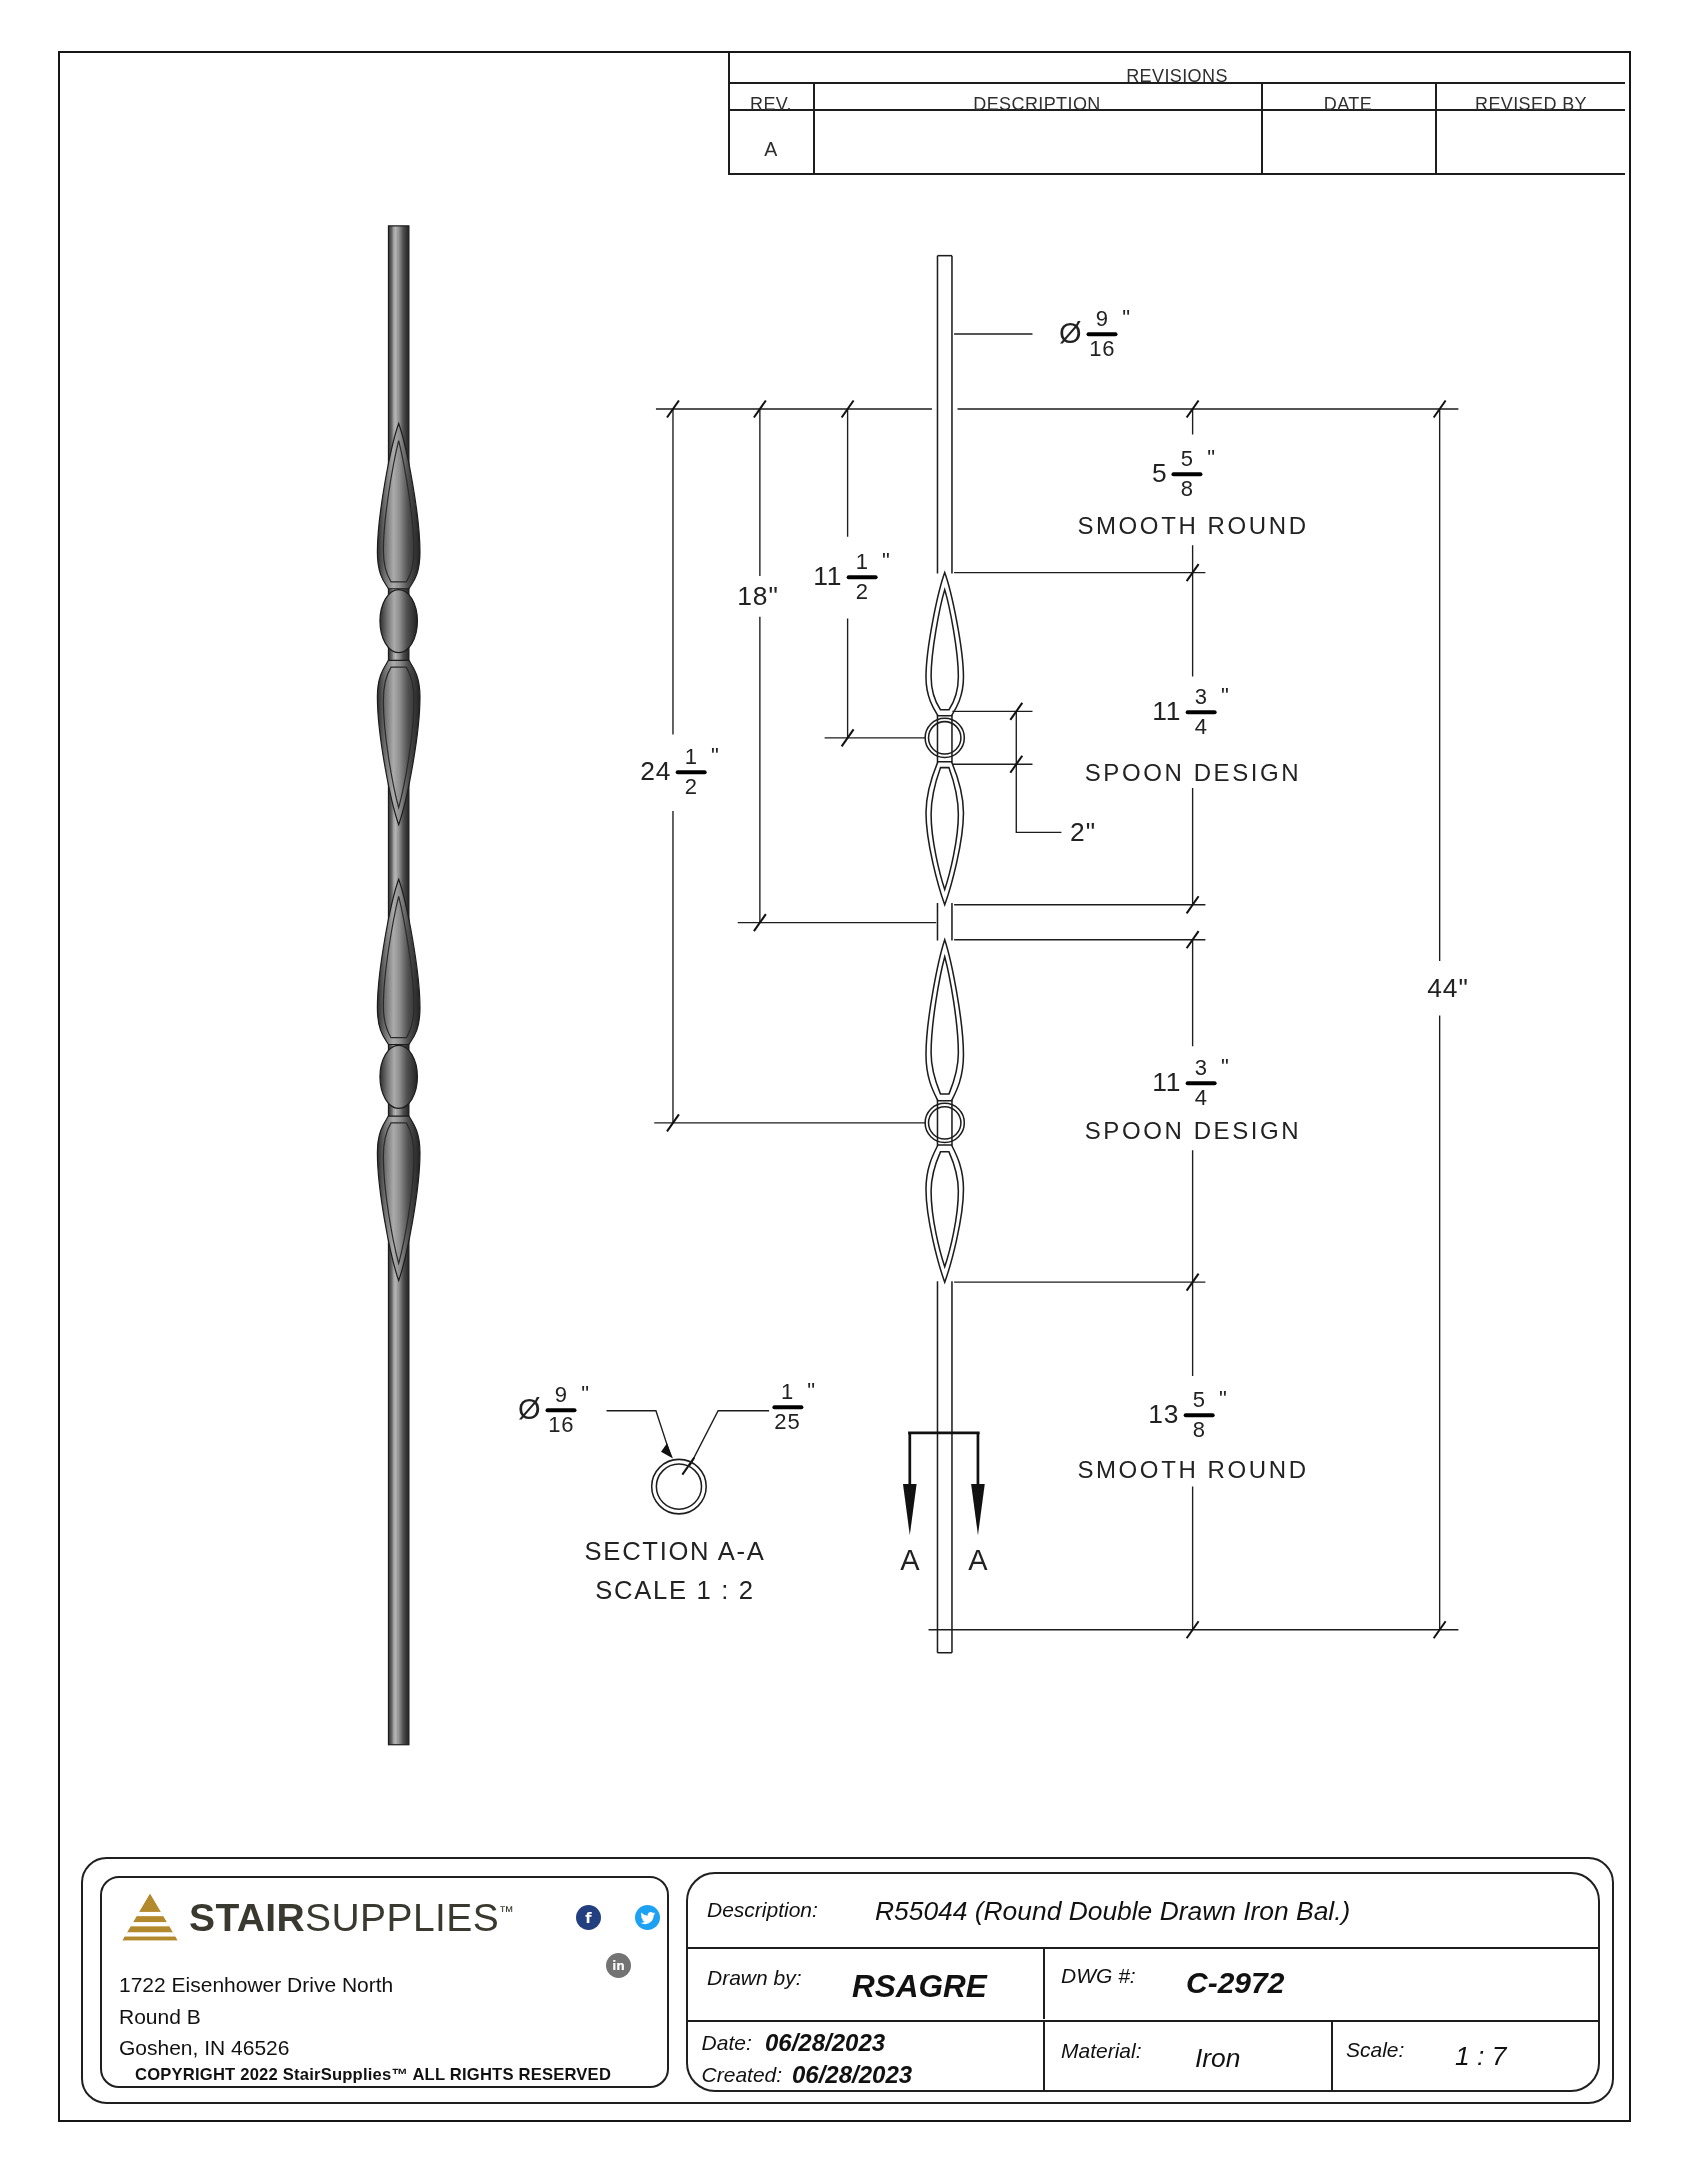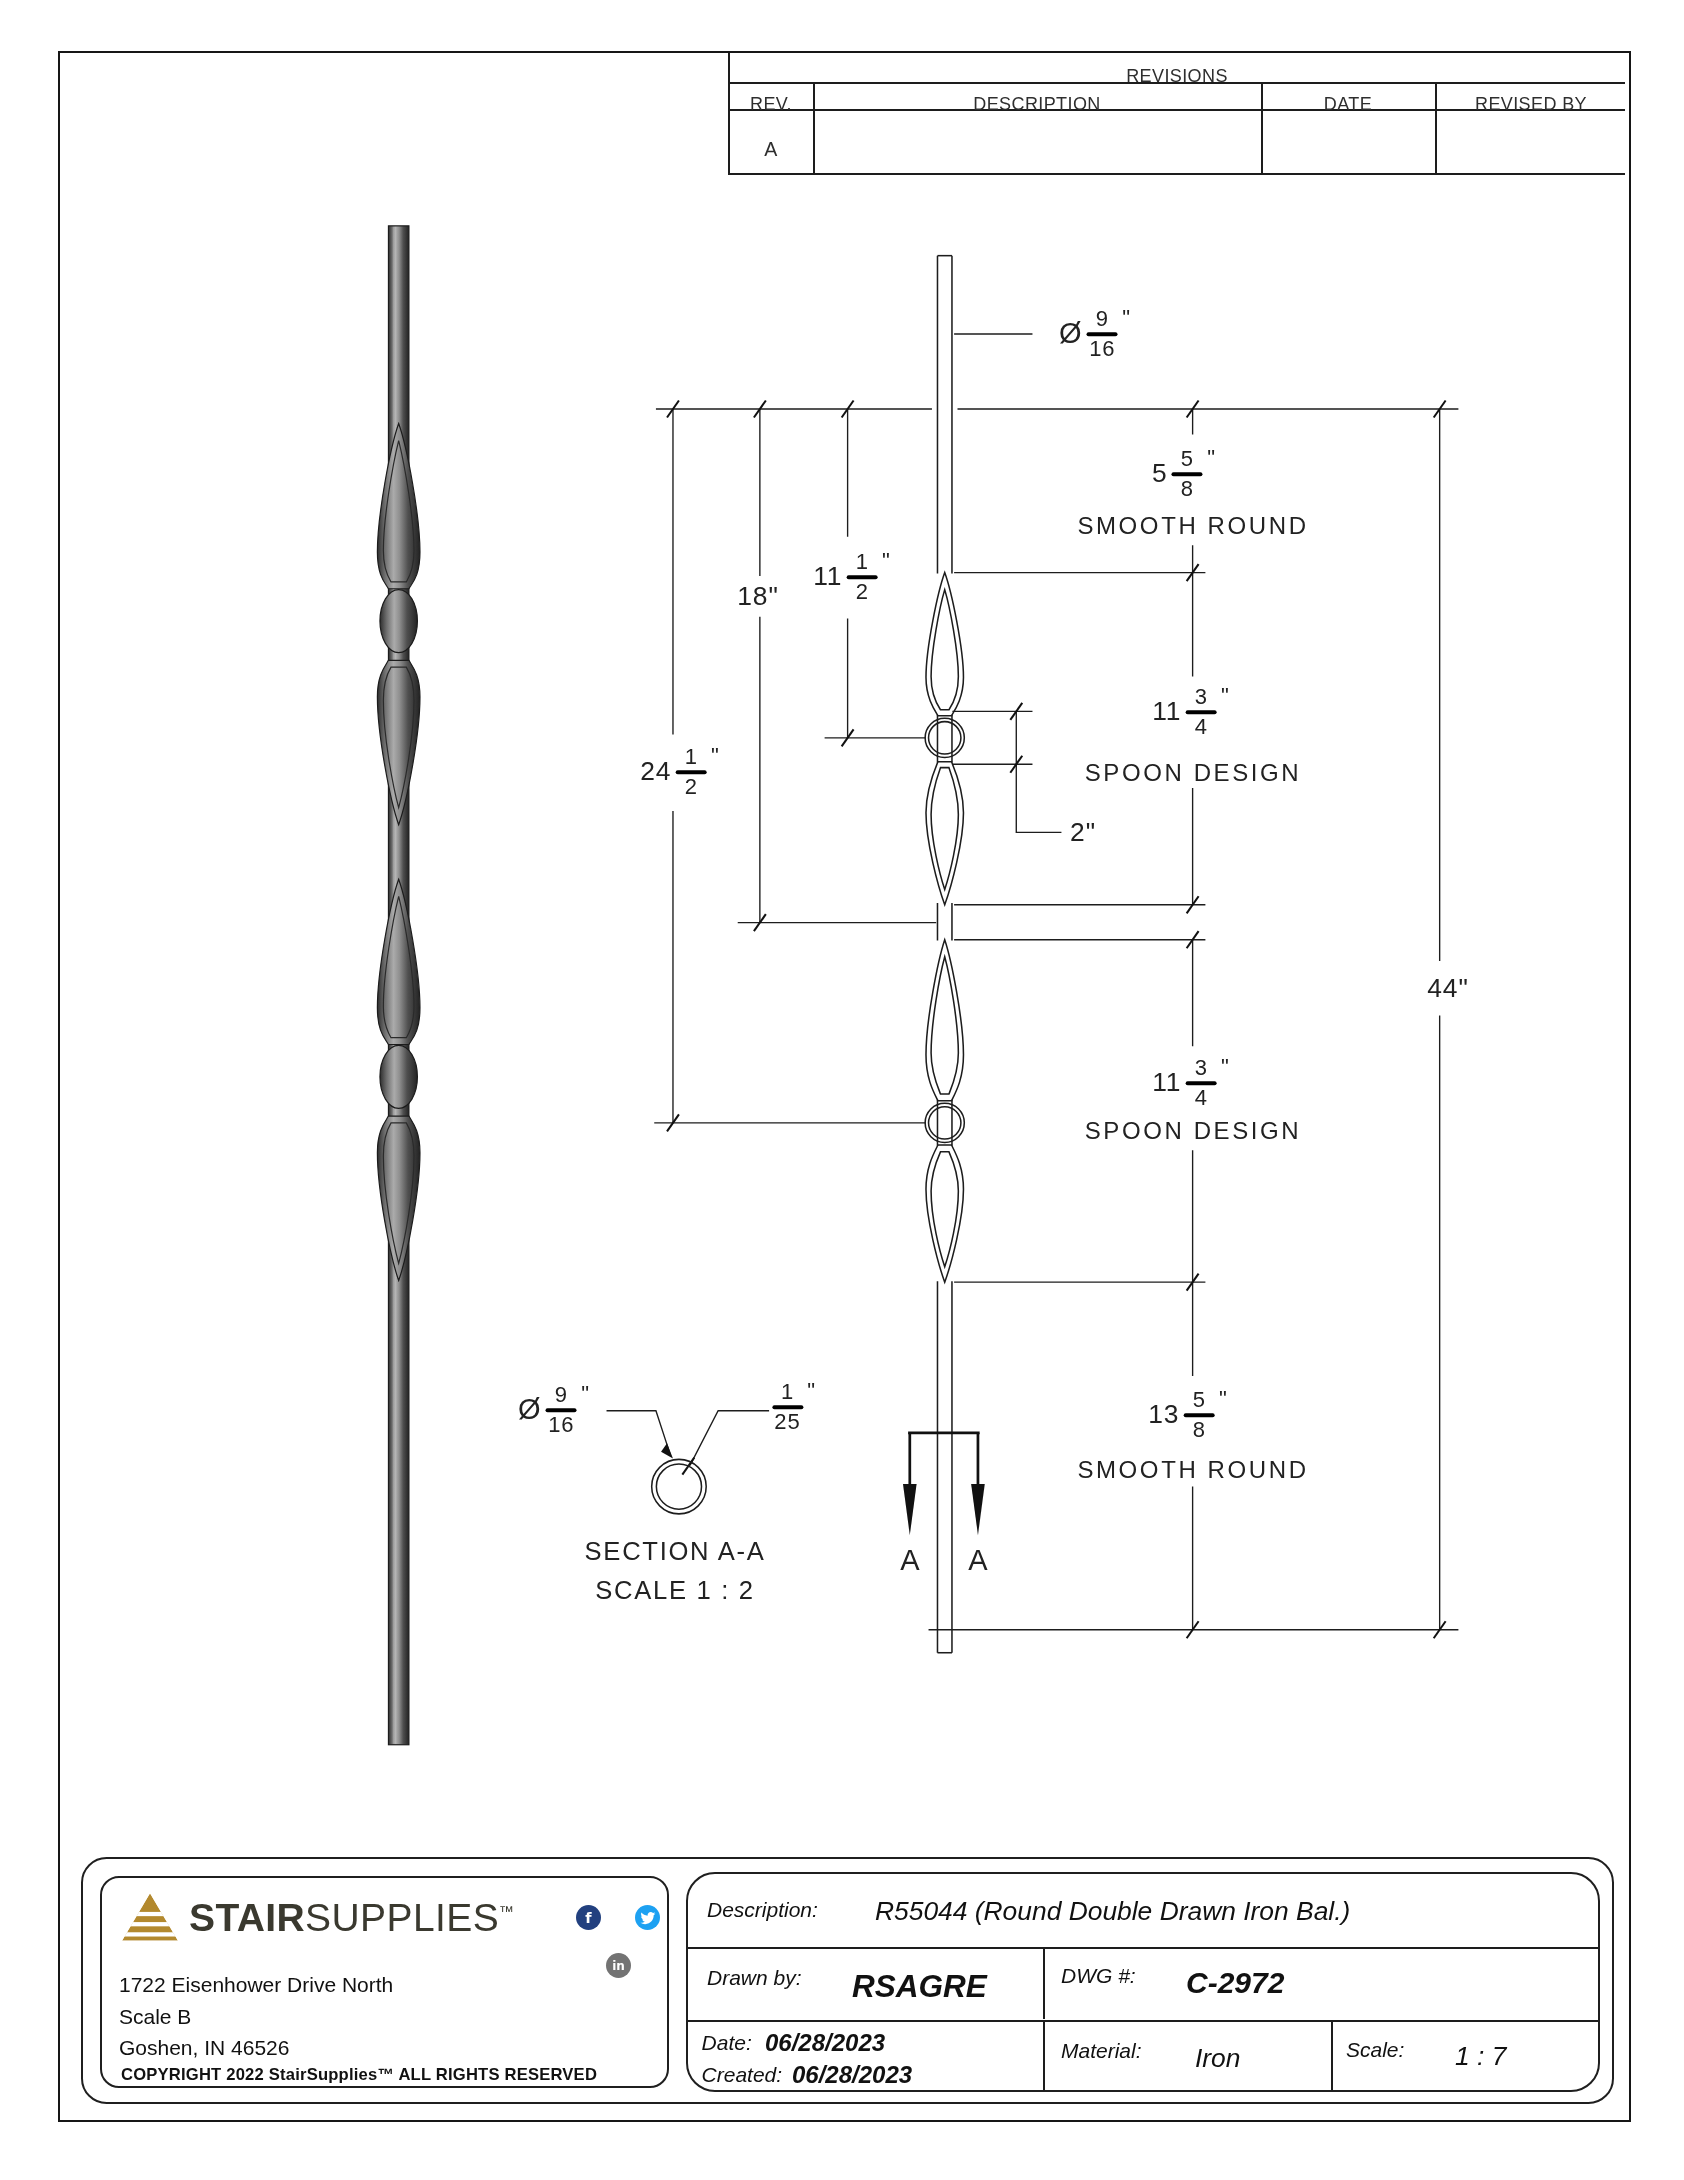--- a/index.html
+++ b/index.html
@@ -300,24 +300,24 @@
   <div class="soc" style="left:606px;top:1905px;background:#737373;margin-top:48px;">
     <span style="font-size:12px;">in</span>
   </div>
   <div class="soc" style="left:635px;top:1905px;background:#1da1f2;">
     <svg width="16" height="16" viewBox="0 0 24 24">
         <path fill="#fff" d="M23,5.1c-0.8,0.4-1.7,0.6-2.6,0.8c0.9-0.6,1.6-1.5,2-2.5c-0.9,0.5-1.9,0.9-2.9,1.1C18.6,3.5,17.4,3,16,3 c-2.5,0-4.6,2.1-4.6,4.6c0,0.4,0,0.7,0.1,1C7.7,8.4,4.4,6.6,2.2,3.9C1.8,4.6,1.6,5.4,1.6,6.2c0,1.6,0.8,3,2.1,3.8 C2.9,10,2.2,9.8,1.6,9.4v0.1c0,2.2,1.6,4.1,3.7,4.5c-0.4,0.1-0.8,0.2-1.2,0.2c-0.3,0-0.6,0-0.9-0.1c0.6,1.8,2.3,3.2,4.3,3.2 c-1.6,1.2-3.6,2-5.7,2c-0.4,0-0.7,0-1.1-0.1C2.8,20.5,5.2,21.2,7.7,21.2c8.3,0,12.8-6.9,12.8-12.8c0-0.2,0-0.4,0-0.6 C21.5,7.2,22.3,6.2,23,5.1z"></path>
       </svg>
   </div>
   <div class="addr" style="left:119px;top:1969px;">
     <div>1722 Eisenhower Drive North</div>
-    <div>Scale B</div>
+    <div>Round B</div>
     <div>Goshen, IN 46526</div>
   </div>
-  <div class="copyright" style="left:121px;top:2065px;">COPYRIGHT 2022 StairSupplies™ ALL RIGHTS RESERVED</div>
+  <div class="copyright" style="left:135px;top:2065px;">COPYRIGHT 2022 StairSupplies™ ALL RIGHTS RESERVED</div>
 
   <div class="box" style="left:686px;top:1872px;width:910px;height:216px;border-radius:29px;font-style:italic;">
     <div class="ln" style="left:0;top:73px;width:100%;height:2.1px;"></div>
     <div class="ln" style="left:0;top:146px;width:100%;height:2.1px;"></div>
     <div class="ln" style="left:355px;top:73px;width:2.1px;height:72px;"></div>
     <div class="ln" style="left:355px;top:146px;width:2.1px;height:71px;"></div>
     <div class="ln" style="left:643px;top:146px;width:2.1px;height:71px;"></div>
 
     <div class="lbl" style="left:19px;top:24px;">Description:</div>
     <div class="val" style="left:187px;top:22px;font-weight:400;">R55044 (Round Double Drawn Iron Bal.)</div>

